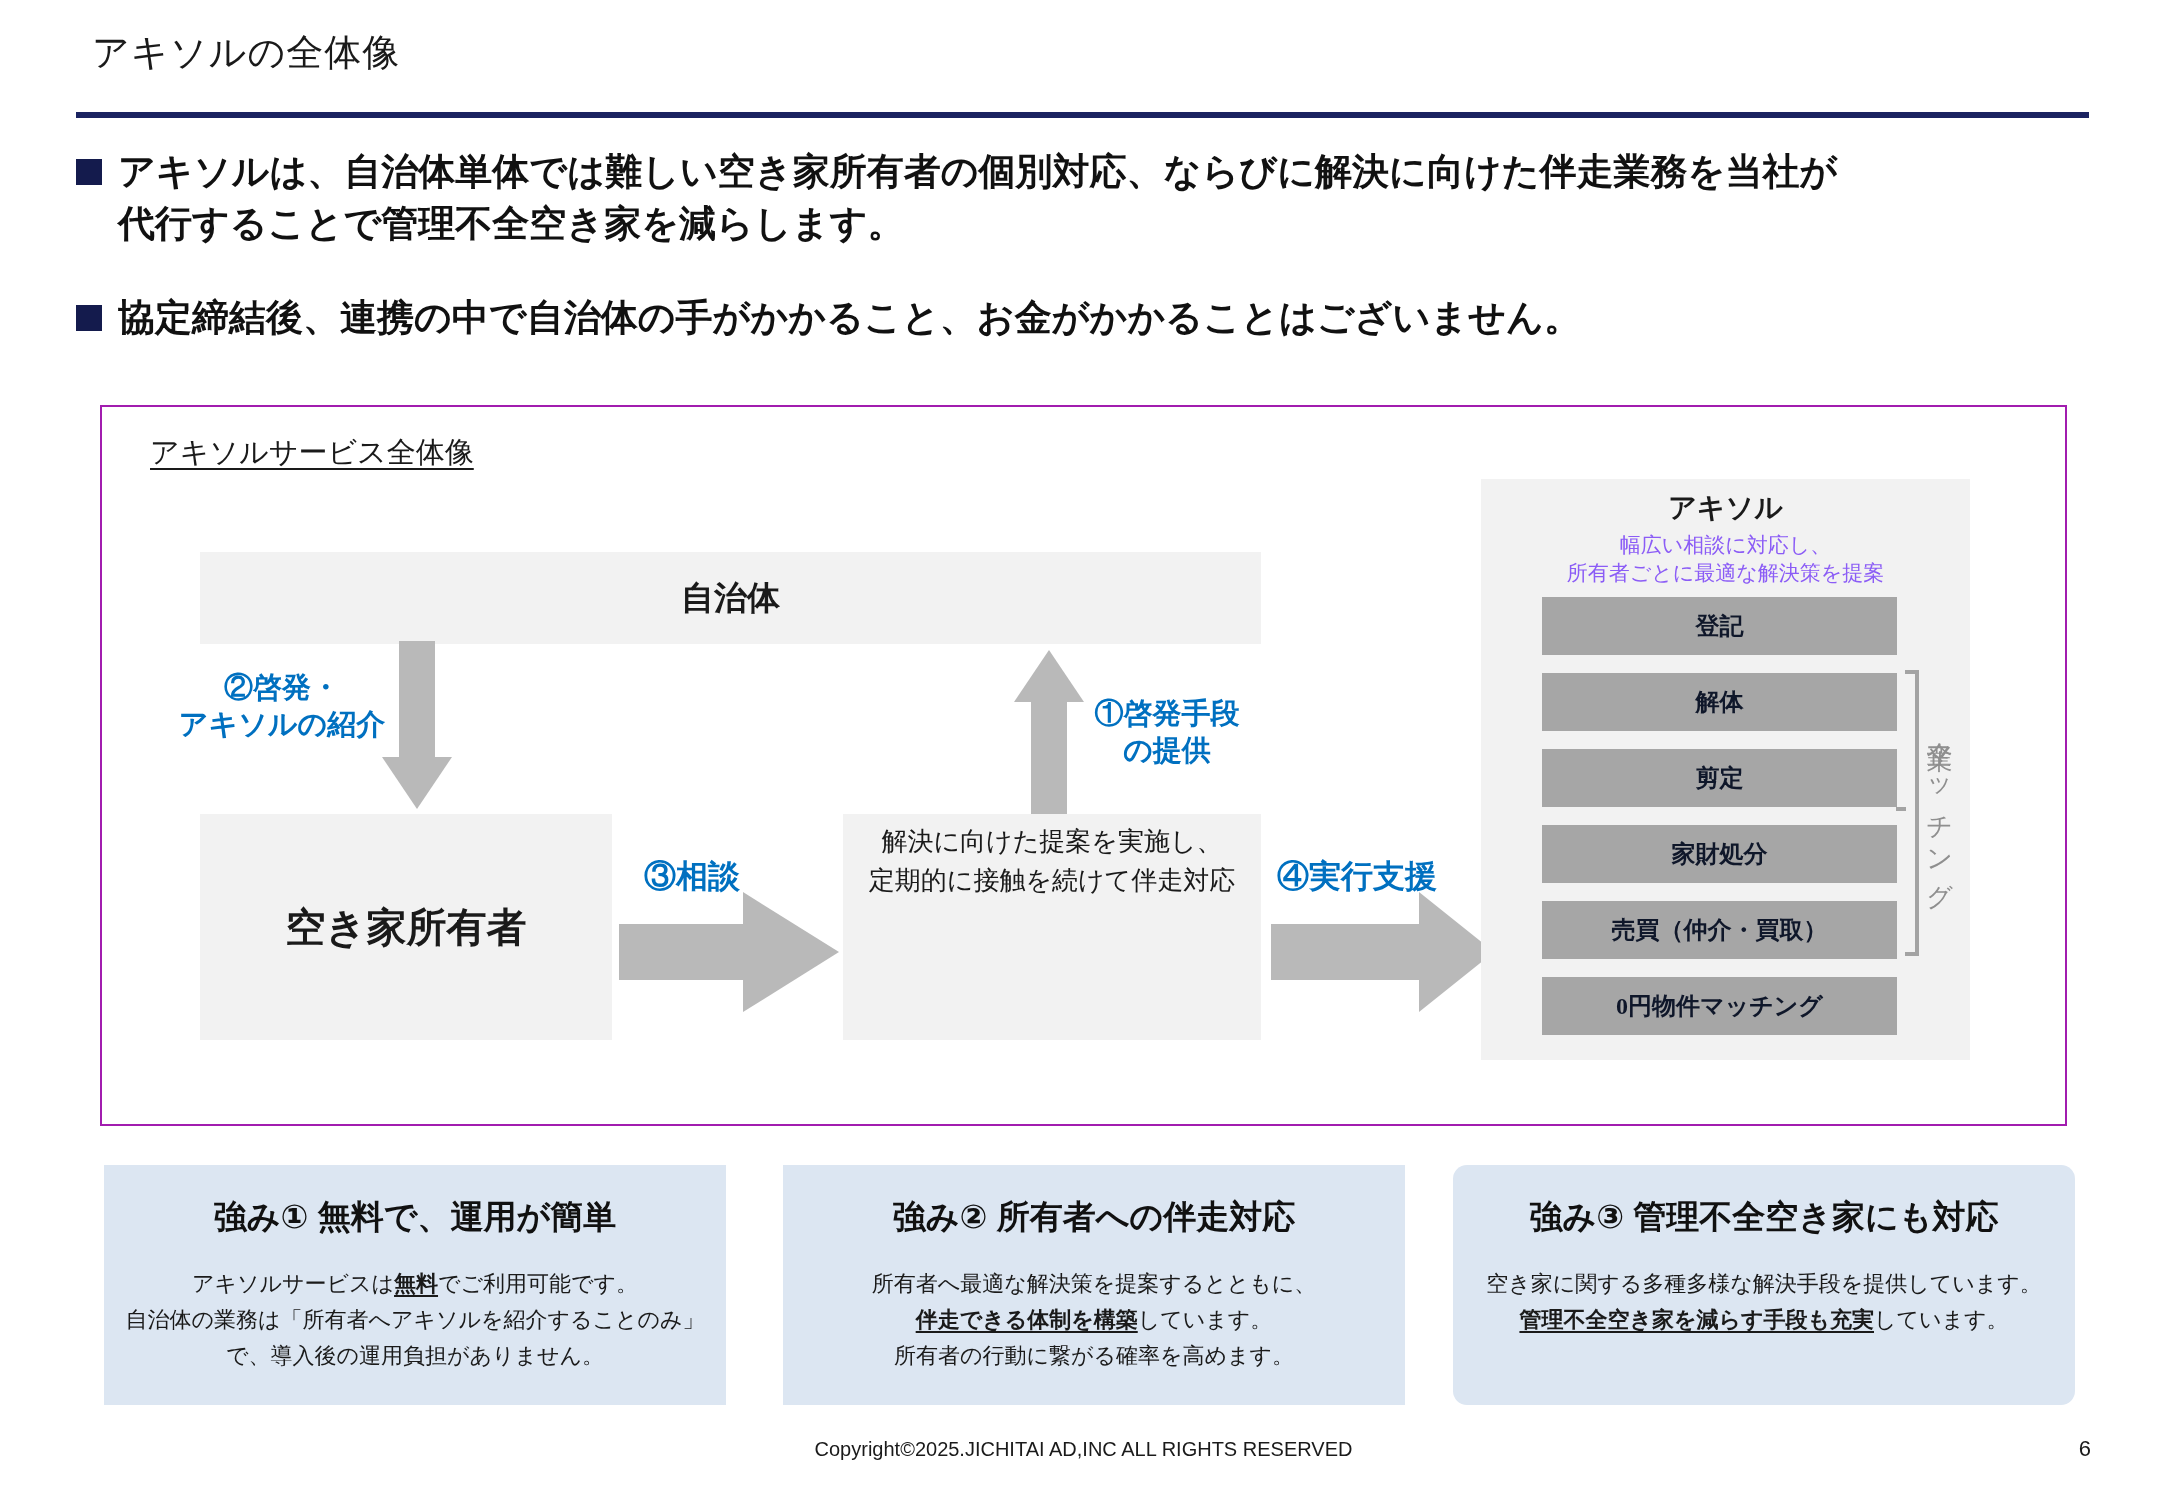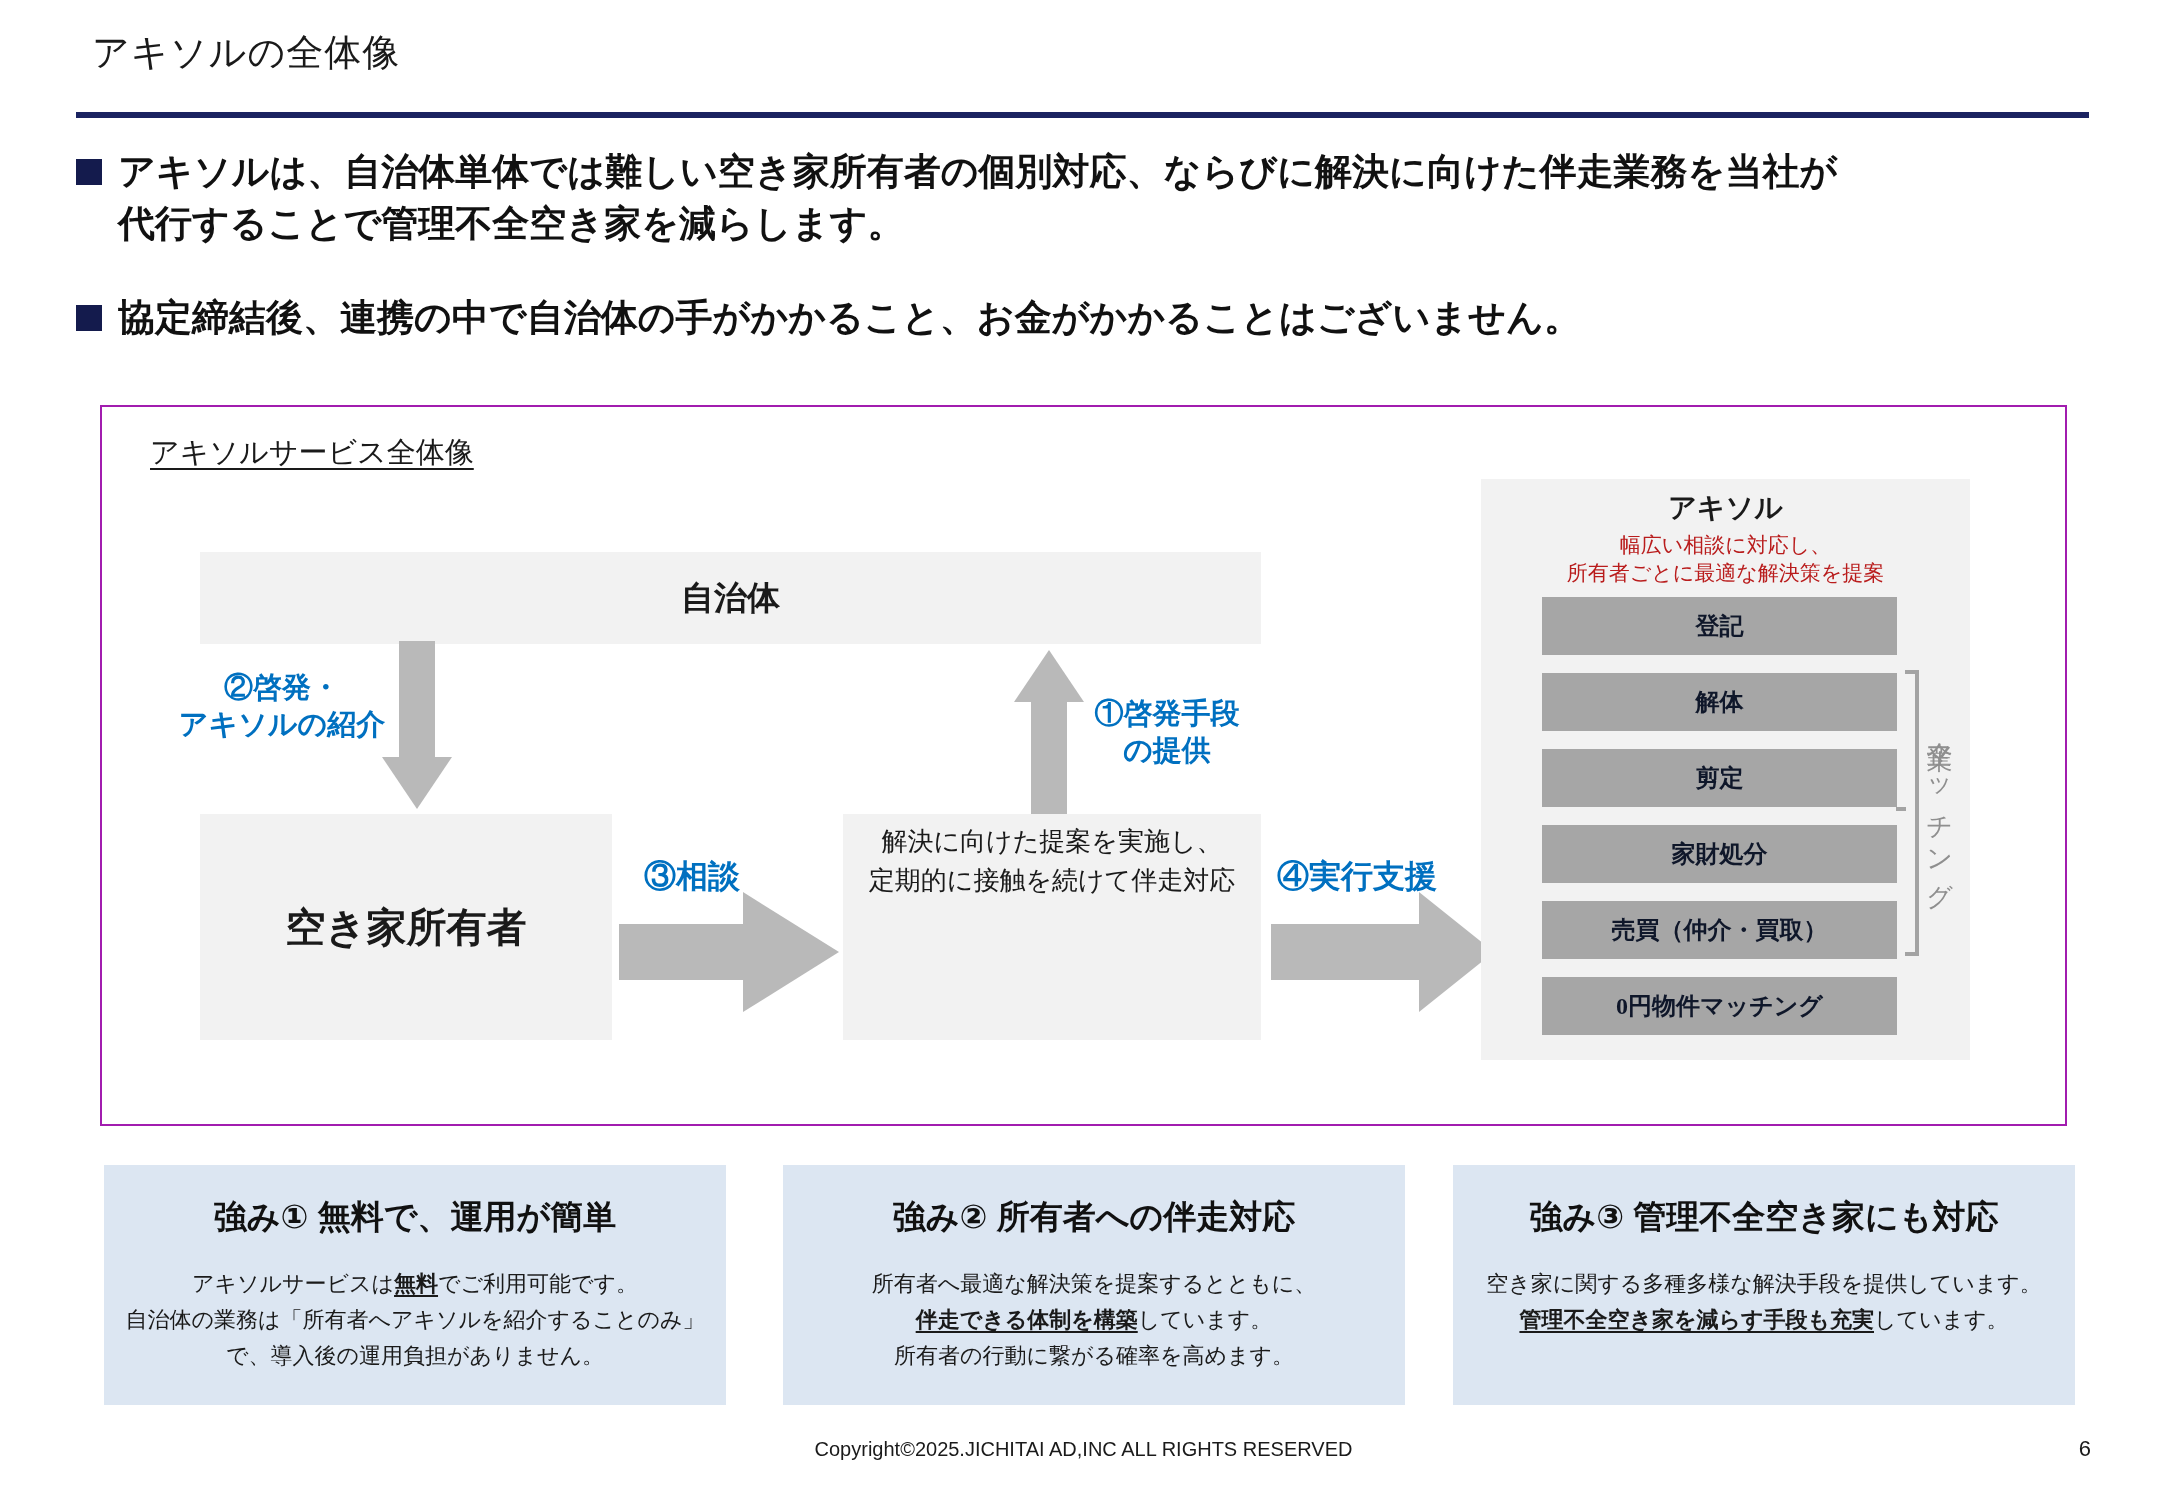--- a/index.html
+++ b/index.html
@@ -50,35 +50,35 @@
   
   .step-label{position:absolute; color:#0070c0; font-weight:bold; text-align:center;}
   #label-step2{left:30px; top:262px; width:300px; font-size:29px; line-height:37px;}
   #label-step1{left:955px; top:288px; width:220px; font-size:29px; line-height:37px;}
   #label-step3{left:500px; top:448px; width:180px; font-size:32px;}
   #label-step4{left:1135px; top:448px; width:240px; font-size:32px;}
   
   #akisol-panel{position:absolute; left:1379px; top:72px; width:489px; height:581px; background:#f2f2f2;}
   #akisol-panel .p-title{position:absolute; top:10px; left:0; right:0; text-align:center;
                          font-size:28px; font-weight:bold;}
-  #akisol-panel .p-sub{position:absolute; left:0; right:0; text-align:center; font-size:21px; color:#b91c1c;}
+  #akisol-panel .p-sub{position:absolute; left:0; right:0; text-align:center; font-size:21px; color:#8b5cf6;}
   #p-sub1{top:52px;} #p-sub2{top:80px;}
   #service-buttons{position:absolute; left:61px; top:118px; width:355px;}
   .svc-btn{width:355px; height:58px; margin-bottom:18px; background:#a6a6a6; color:#0f172a;
            font-size:24px; font-weight:bold; display:flex; align-items:center; justify-content:center;}
   
   #bracket{position:absolute; left:1803px; top:263px; width:10px; height:278px;
            border-top:4px solid #a3a3a3; border-right:4px solid #a3a3a3; border-bottom:4px solid #a3a3a3;}
   #bracket-tick{position:absolute; left:1794px; top:400px; width:10px; height:4px; background:#a3a3a3;}
   #bracket-label{position:absolute; left:1820px; top:315px; height:330px;
                  writing-mode:vertical-rl; text-orientation:upright;
                  font-size:26px; letter-spacing:4px; color:#8f8f8f;}
   
   .strength{position:absolute; top:1165px; width:622px; height:240px; background:#dce6f2; text-align:center;}
-  #strength-1{left:104px;} #strength-2{left:783px;} #strength-3{left:1453px;}
+  #strength-1{left:104px;} #strength-2{left:783px;} #strength-3{left:1453px;border-radius:14px;}
   .s-title{margin-top:30px; font-size:33px; font-weight:bold; color:#111;}
   .s-body{margin-top:26px; font-size:22px; line-height:36px; color:#1a1a1a;}
   .em{font-weight:bold; text-decoration:underline; text-underline-offset:4px;}
   
   #footer-text{position:absolute; left:0; right:0; top:1438px; text-align:center; font-size:20px; color:#1a1a1a;}
   #page-number{position:absolute; right:76px; top:1436px; font-size:22px; color:#1a1a1a;}
 </style>
 </head>
 <body>
 

